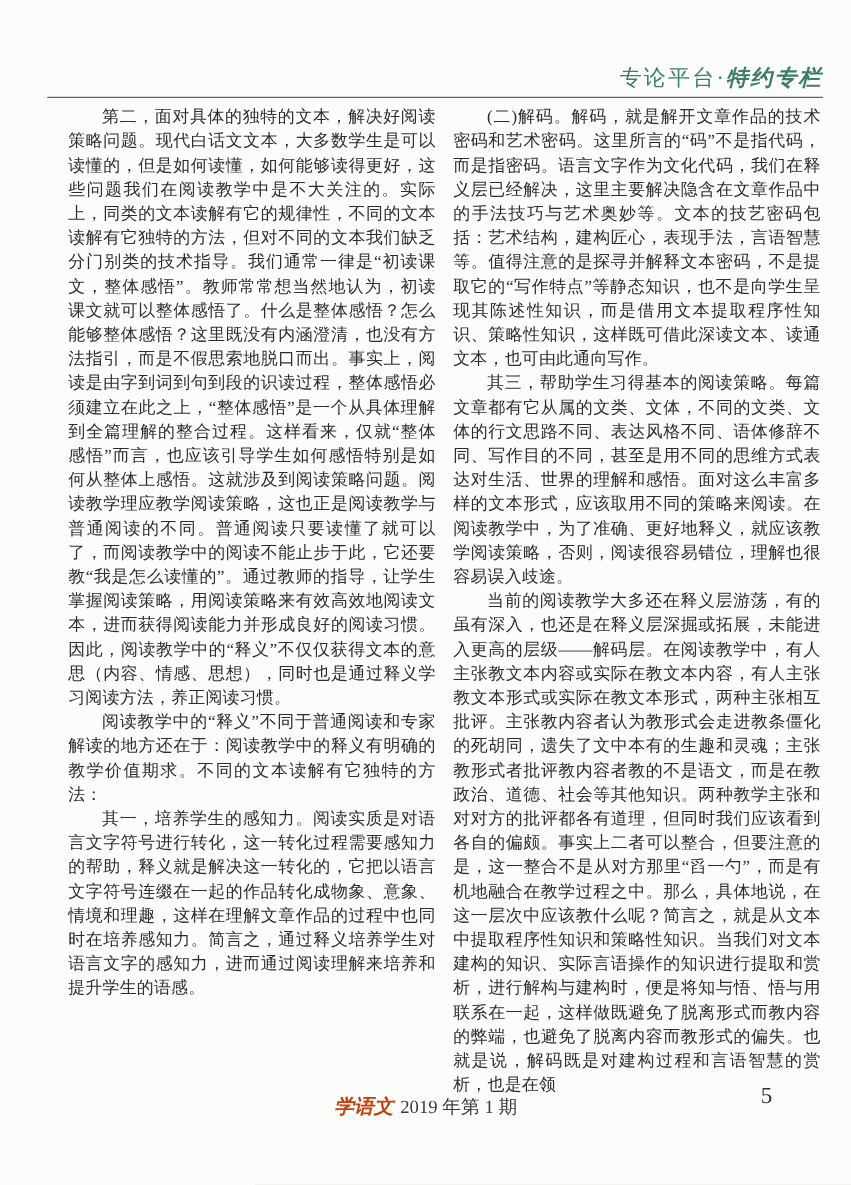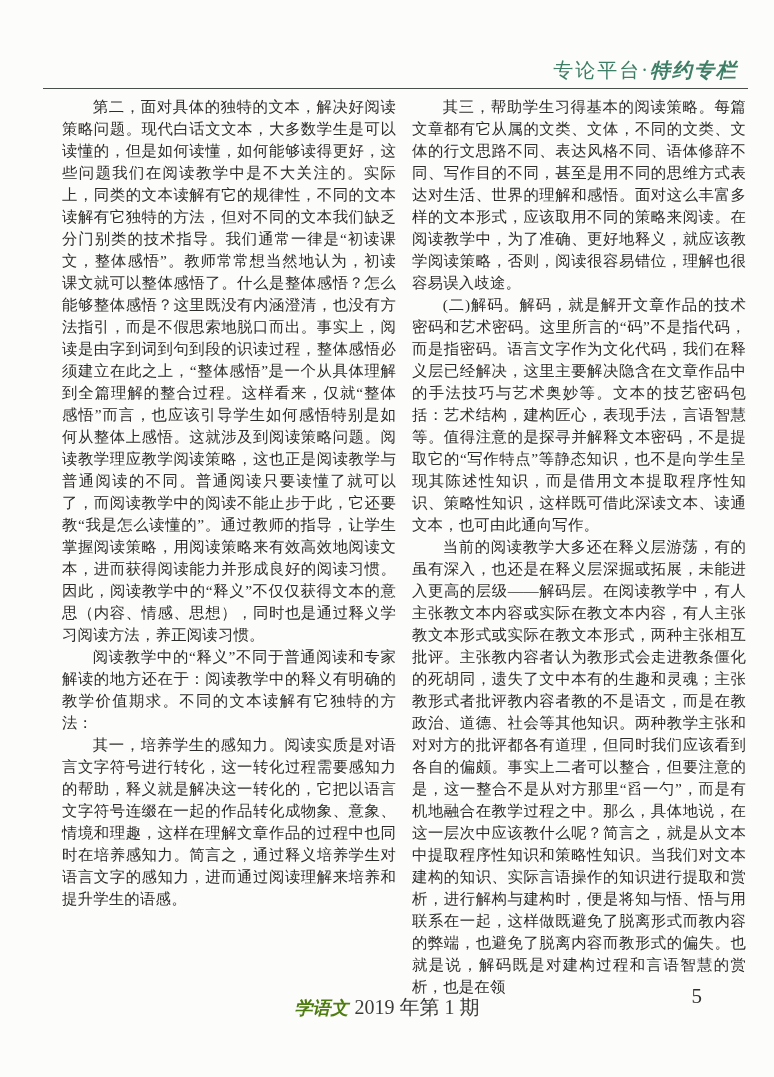--- a/index.html
+++ b/index.html
@@ -7,21 +7,21 @@
     position:relative;
     width:774px;height:1077px;
     margin:0 auto;
     background:#fcfcfa;
     overflow:hidden;
     font-family:"Liberation Serif", serif;
   }
   
   .header-title{
     position:absolute;
-    top:57px;right:36px;
+    top:57px;right:26px;
     font-size:20px;
     letter-spacing:2px;
     color:#3e7e66;
     white-space:nowrap;
   }
   .header-title .title-script{
     font-style:italic;
     font-weight:bold;
     font-family:"DejaVu Serif", serif;
   }
@@ -53,26 +53,26 @@
   .footer-center{
     position:absolute;
     top:994px;left:0;width:774px;
     text-align:center;
     white-space:nowrap;
   }
   .journal-name{
     font-style:italic;
     font-weight:bold;
     font-size:18px;
-    color:#4d7c0f;
+    color:#c2410c;
     font-family:"DejaVu Serif", serif;
     margin-right:6px;
   }
   .issue{
-    font-size:20px;
+    font-size:17px;
     color:#3a3a38;
   }
   .page-num{
     position:absolute;
     top:984px;right:72px;
     font-size:21px;
     color:#2f2f2d;
   }
 </style>
 </head>
@@ -86,22 +86,22 @@
   <div class="header-rule"></div>
 
   <div class="content">
     <div class="col">
       <p>第二，面对具体的独特的文本，解决好阅读策略问题。现代白话文文本，大多数学生是可以读懂的，但是如何读懂，如何能够读得更好，这些问题我们在阅读教学中是不大关注的。实际上，同类的文本读解有它的规律性，不同的文本读解有它独特的方法，但对不同的文本我们缺乏分门别类的技术指导。我们通常一律是“初读课文，整体感悟”。教师常常想当然地认为，初读课文就可以整体感悟了。什么是整体感悟？怎么能够整体感悟？这里既没有内涵澄清，也没有方法指引，而是不假思索地脱口而出。事实上，阅读是由字到词到句到段的识读过程，整体感悟必须建立在此之上，“整体感悟”是一个从具体理解到全篇理解的整合过程。这样看来，仅就“整体感悟”而言，也应该引导学生如何感悟特别是如何从整体上感悟。这就涉及到阅读策略问题。阅读教学理应教学阅读策略，这也正是阅读教学与普通阅读的不同。普通阅读只要读懂了就可以了，而阅读教学中的阅读不能止步于此，它还要教“我是怎么读懂的”。通过教师的指导，让学生掌握阅读策略，用阅读策略来有效高效地阅读文本，进而获得阅读能力并形成良好的阅读习惯。因此，阅读教学中的“释义”不仅仅获得文本的意思（内容、情感、思想），同时也是通过释义学习阅读方法，养正阅读习惯。</p>
       <p>阅读教学中的“释义”不同于普通阅读和专家解读的地方还在于：阅读教学中的释义有明确的教学价值期求。不同的文本读解有它独特的方法：</p>
       <p>其一，培养学生的感知力。阅读实质是对语言文字符号进行转化，这一转化过程需要感知力的帮助，释义就是解决这一转化的，它把以语言文字符号连缀在一起的作品转化成物象、意象、情境和理趣，这样在理解文章作品的过程中也同时在培养感知力。简言之，通过释义培养学生对语言文字的感知力，进而通过阅读理解来培养和提升学生的语感。</p>
 
     </div>
     <div class="col">
+      <p>(二)解码。解码，就是解开文章作品的技术密码和艺术密码。这里所言的“码”不是指代码，而是指密码。语言文字作为文化代码，我们在释义层已经解决，这里主要解决隐含在文章作品中的手法技巧与艺术奥妙等。文本的技艺密码包括：艺术结构，建构匠心，表现手法，言语智慧等。值得注意的是探寻并解释文本密码，不是提取它的“写作特点”等静态知识，也不是向学生呈现其陈述性知识，而是借用文本提取程序性知识、策略性知识，这样既可借此深读文本、读通文本，也可由此通向写作。</p>
       <p>其三，帮助学生习得基本的阅读策略。每篇文章都有它从属的文类、文体，不同的文类、文体的行文思路不同、表达风格不同、语体修辞不同、写作目的不同，甚至是用不同的思维方式表达对生活、世界的理解和感悟。面对这么丰富多样的文本形式，应该取用不同的策略来阅读。在阅读教学中，为了准确、更好地释义，就应该教学阅读策略，否则，阅读很容易错位，理解也很容易误入歧途。</p>
-      <p>(二)解码。解码，就是解开文章作品的技术密码和艺术密码。这里所言的“码”不是指代码，而是指密码。语言文字作为文化代码，我们在释义层已经解决，这里主要解决隐含在文章作品中的手法技巧与艺术奥妙等。文本的技艺密码包括：艺术结构，建构匠心，表现手法，言语智慧等。值得注意的是探寻并解释文本密码，不是提取它的“写作特点”等静态知识，也不是向学生呈现其陈述性知识，而是借用文本提取程序性知识、策略性知识，这样既可借此深读文本、读通文本，也可由此通向写作。</p>
       <p>当前的阅读教学大多还在释义层游荡，有的虽有深入，也还是在释义层深掘或拓展，未能进入更高的层级——解码层。在阅读教学中，有人主张教文本内容或实际在教文本内容，有人主张教文本形式或实际在教文本形式，两种主张相互批评。主张教内容者认为教形式会走进教条僵化的死胡同，遗失了文中本有的生趣和灵魂；主张教形式者批评教内容者教的不是语文，而是在教政治、道德、社会等其他知识。两种教学主张和对对方的批评都各有道理，但同时我们应该看到各自的偏颇。事实上二者可以整合，但要注意的是，这一整合不是从对方那里“舀一勺”，而是有机地融合在教学过程之中。那么，具体地说，在这一层次中应该教什么呢？简言之，就是从文本中提取程序性知识和策略性知识。当我们对文本建构的知识、实际言语操作的知识进行提取和赏析，进行解构与建构时，便是将知与悟、悟与用联系在一起，这样做既避免了脱离形式而教内容的弊端，也避免了脱离内容而教形式的偏失。也就是说，解码既是对建构过程和言语智慧的赏析，也是在领</p>
     </div>
   </div>
 
   <div class="footer-center">
     <span class="journal-name">学语文</span><span class="issue">2019 年第 1 期</span>
   </div>
   <div class="page-num">5</div>
 
 </div>

